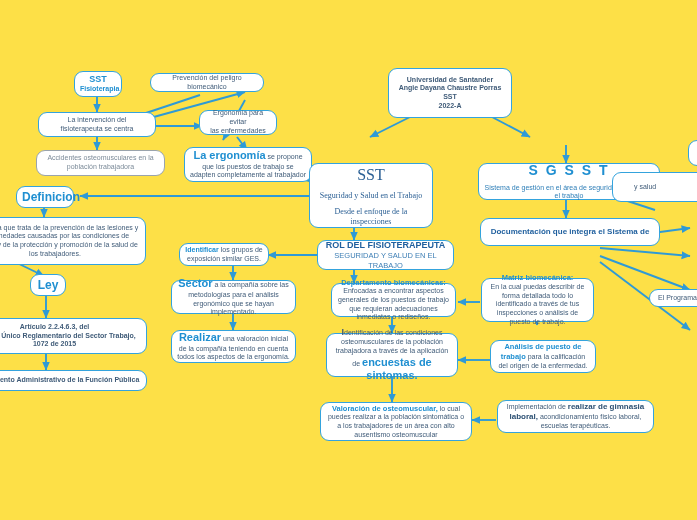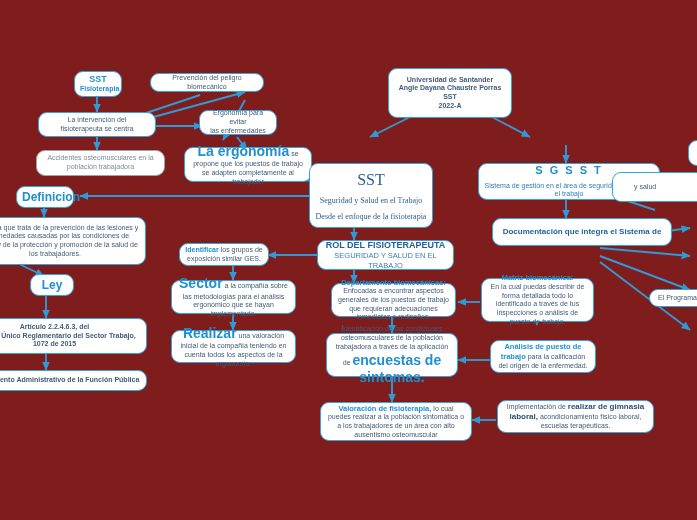--- a/index.html
+++ b/index.html
@@ -4,21 +4,21 @@
 <style>
   html,body{margin:0;padding:0;background:#ffffff;}
   body{
     font-family:"Liberation Sans", sans-serif;
     -webkit-font-smoothing:antialiased;
   }
   #canvas{
     position:relative;
     width:697px;
     height:520px;
-    background:#7f1d1d;
+    background:#fde047;
     overflow:hidden;
   }
   svg#edges{
     position:absolute;
     left:0; top:0;
     width:697px; height:520px;
     pointer-events:none;
   }
   .node{
     position:absolute;
@@ -38,24 +38,24 @@
   .gray{border-color:#9aa4ad;}
   .b{font-weight:bold;}
   .accent{color:#1f8fd1;font-weight:bold;}
   .navy{color:#1f5f9e;font-weight:bold;}
   .serif{font-family:"Liberation Serif", serif;}
 
   
   .t7{font-size:7px;}
   .t75{font-size:7.5px;}
   .t8{font-size:8px;}
-  .t85{font-size:14px;}
+  .t85{font-size:11px;}
   .t9{font-size:9px;}
   .t10{font-size:12px;}
-  .t11{font-size:11px;}
+  .t11{font-size:14px;}
   .t16{font-size:16px;}
 
   .sp{letter-spacing:2px;}
   .mt4{margin-top:4px;}
   .mt6{margin-top:6px;}
 </style>
 </head>
 <body>
 
 <div id="canvas">
@@ -157,41 +157,41 @@
   </div>
 
   <div class="node" style="left:16px;top:186px;width:58px;height:22px;">
     <div class="inner t10 accent">Definicion</div>
   </div>
 
   <div class="node" style="left:-36px;top:217px;width:182px;height:48px;">
     <div class="inner t7">Disciplina que trata de la prevención de las lesiones y enfermedades causadas por las condiciones de trabajo, y de la protección y promoción de la salud de los trabajadores.</div>
   </div>
 
-  <div class="node" style="left:30px;top:274px;width:44px;height:22px;">
+  <div class="node" style="left:30px;top:274px;width:36px;height:22px;">
     <div class="inner t10 accent">Ley</div>
   </div>
 
   <div class="node" style="left:-38px;top:318px;width:185px;height:36px;">
     <div class="inner t7 b">
       <div>Artículo 2.2.4.6.3, del</div>
       <div>Decreto Único Reglamentario del Sector Trabajo,</div>
       <div>1072 de 2015</div>
     </div>
   </div>
 
   <div class="node" style="left:-40px;top:370px;width:187px;height:21px;">
     <div class="inner t7 b">Departamento Administrativo de la Función Pública</div>
   </div>
 
   <div class="node" style="left:309px;top:163px;width:124px;height:65px;">
     <div class="inner serif" style="color:#2a5f94;">
       <div class="t16">SST</div>
       <div class="t8 mt6">Seguridad y  Salud en el Trabajo</div>
-      <div class="t8 mt6">Desde el enfoque de la fisioterapia</div>
+      <div class="t8 mt6">Desde el enfoque de la inspecciones</div>
     </div>
   </div>
 
   <div class="node" style="left:317px;top:240px;width:137px;height:30px;">
     <div class="inner">
       <div class="t9 navy b">ROL DEL FISIOTERAPEUTA</div>
       <div class="t75" style="color:#3e7fb5;">SEGURIDAD Y SALUD EN EL TRABAJO</div>
     </div>
   </div>
 
@@ -221,32 +221,32 @@
   </div>
 
   <div class="node" style="left:326px;top:333px;width:132px;height:44px;">
     <div class="inner t7">
       <span class="b" style="font-size:9px;">I</span><span>dentificación de las condiciones osteomusculares de la población trabajadora a través de la aplicación de </span><span class="accent b t85">encuestas de sintomas.</span>
     </div>
   </div>
 
   <div class="node" style="left:320px;top:402px;width:152px;height:39px;">
     <div class="inner t7">
-      <span class="accent b t75">Valoración de fisioterapia,</span><span> lo cual puedes realizar a la población sintomática o a los trabajadores de un área con alto ausentismo osteomuscular</span>
+      <span class="accent b t75">Valoración de osteomuscular,</span><span> lo cual puedes realizar a la población sintomática o a los trabajadores de un área con alto ausentismo osteomuscular</span>
     </div>
   </div>
 
   <div class="node" style="left:478px;top:163px;width:182px;height:37px;">
     <div class="inner">
       <div class="t11 accent sp b">S G S S T</div>
       <div class="t7 mt4" style="color:#2f7fb8;">Sistema de gestión en el área de seguridad y salud en el trabajo</div>
     </div>
   </div>
 
-  <div class="node" style="left:492px;top:218px;width:180px;height:28px;">
+  <div class="node" style="left:480px;top:218px;width:180px;height:28px;">
     <div class="inner t8 navy b">
       <div>Documentación que integra el Sistema de</div>
     </div>
   </div>
 
   <div class="node" style="left:481px;top:278px;width:113px;height:44px;">
     <div class="inner t7">
       <div class="accent b t75">Matriz biomecánica:</div>
       <div>En la cual puedas describir de forma detallada  todo lo identificado a través de tus inspecciones  o análisis de puesto de trabajo.</div>
     </div>

